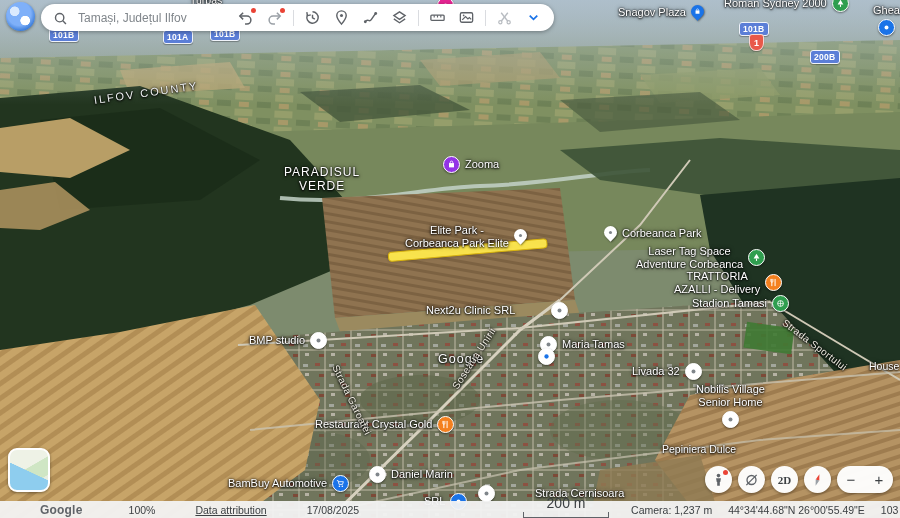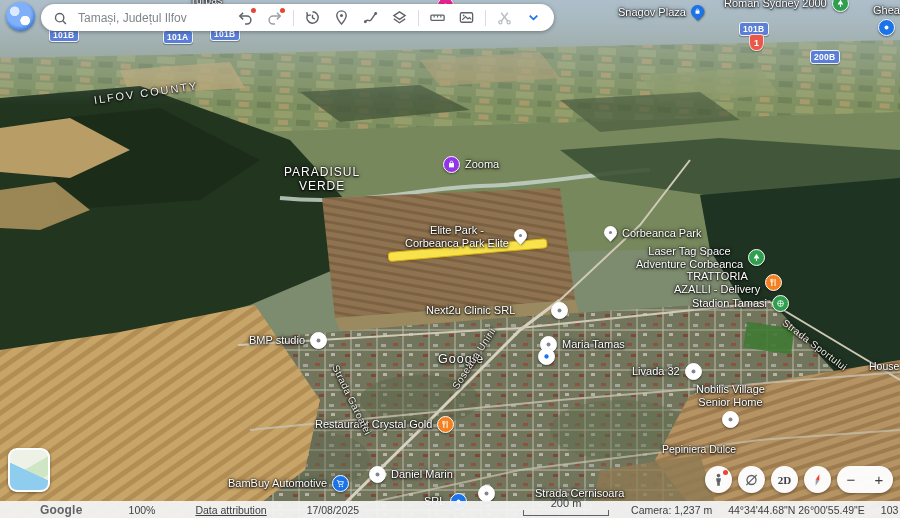--- a/index.html
+++ b/index.html
@@ -76,21 +76,21 @@
 
   
   .statusbar{position:absolute;left:0;bottom:0;width:900px;height:17px;z-index:13;
              background:rgba(243,243,243,.95);display:flex;align-items:center;color:#3c4043;font-size:10.5px;}
   .statusbar .left{display:flex;align-items:center;gap:6px;padding-left:40px;}
   .gbrand{color:#5f6368;font-size:12px;font-weight:bold;letter-spacing:.2px;margin-right:40px;}
   .sitem{margin-right:34px;white-space:nowrap;}
   .attr{text-decoration:underline;cursor:pointer;}
   .statusbar .right{position:absolute;right:-10px;bottom:0;height:17px;display:flex;align-items:center;gap:16px;}
   .scale{display:flex;flex-direction:column;align-items:center;margin-right:6px;transform:translateY(-3px);}
-  .scale .stxt{font-size:11px;margin-bottom:1px;}
+  .scale .stxt{font-size:14px;margin-bottom:1px;}
   .scale .sbar{width:84px;height:5px;border-left:1.5px solid #5f6368;border-right:1.5px solid #5f6368;
                border-bottom:1.5px solid #5f6368;}
   .sval{white-space:nowrap;}
 </style>
 </head>
 <body>
 
 <svg class="terrain" width="900" height="518" viewBox="0 0 900 518">
   <defs>
     <linearGradient id="sky" x1="0" y1="0" x2="0" y2="1">

